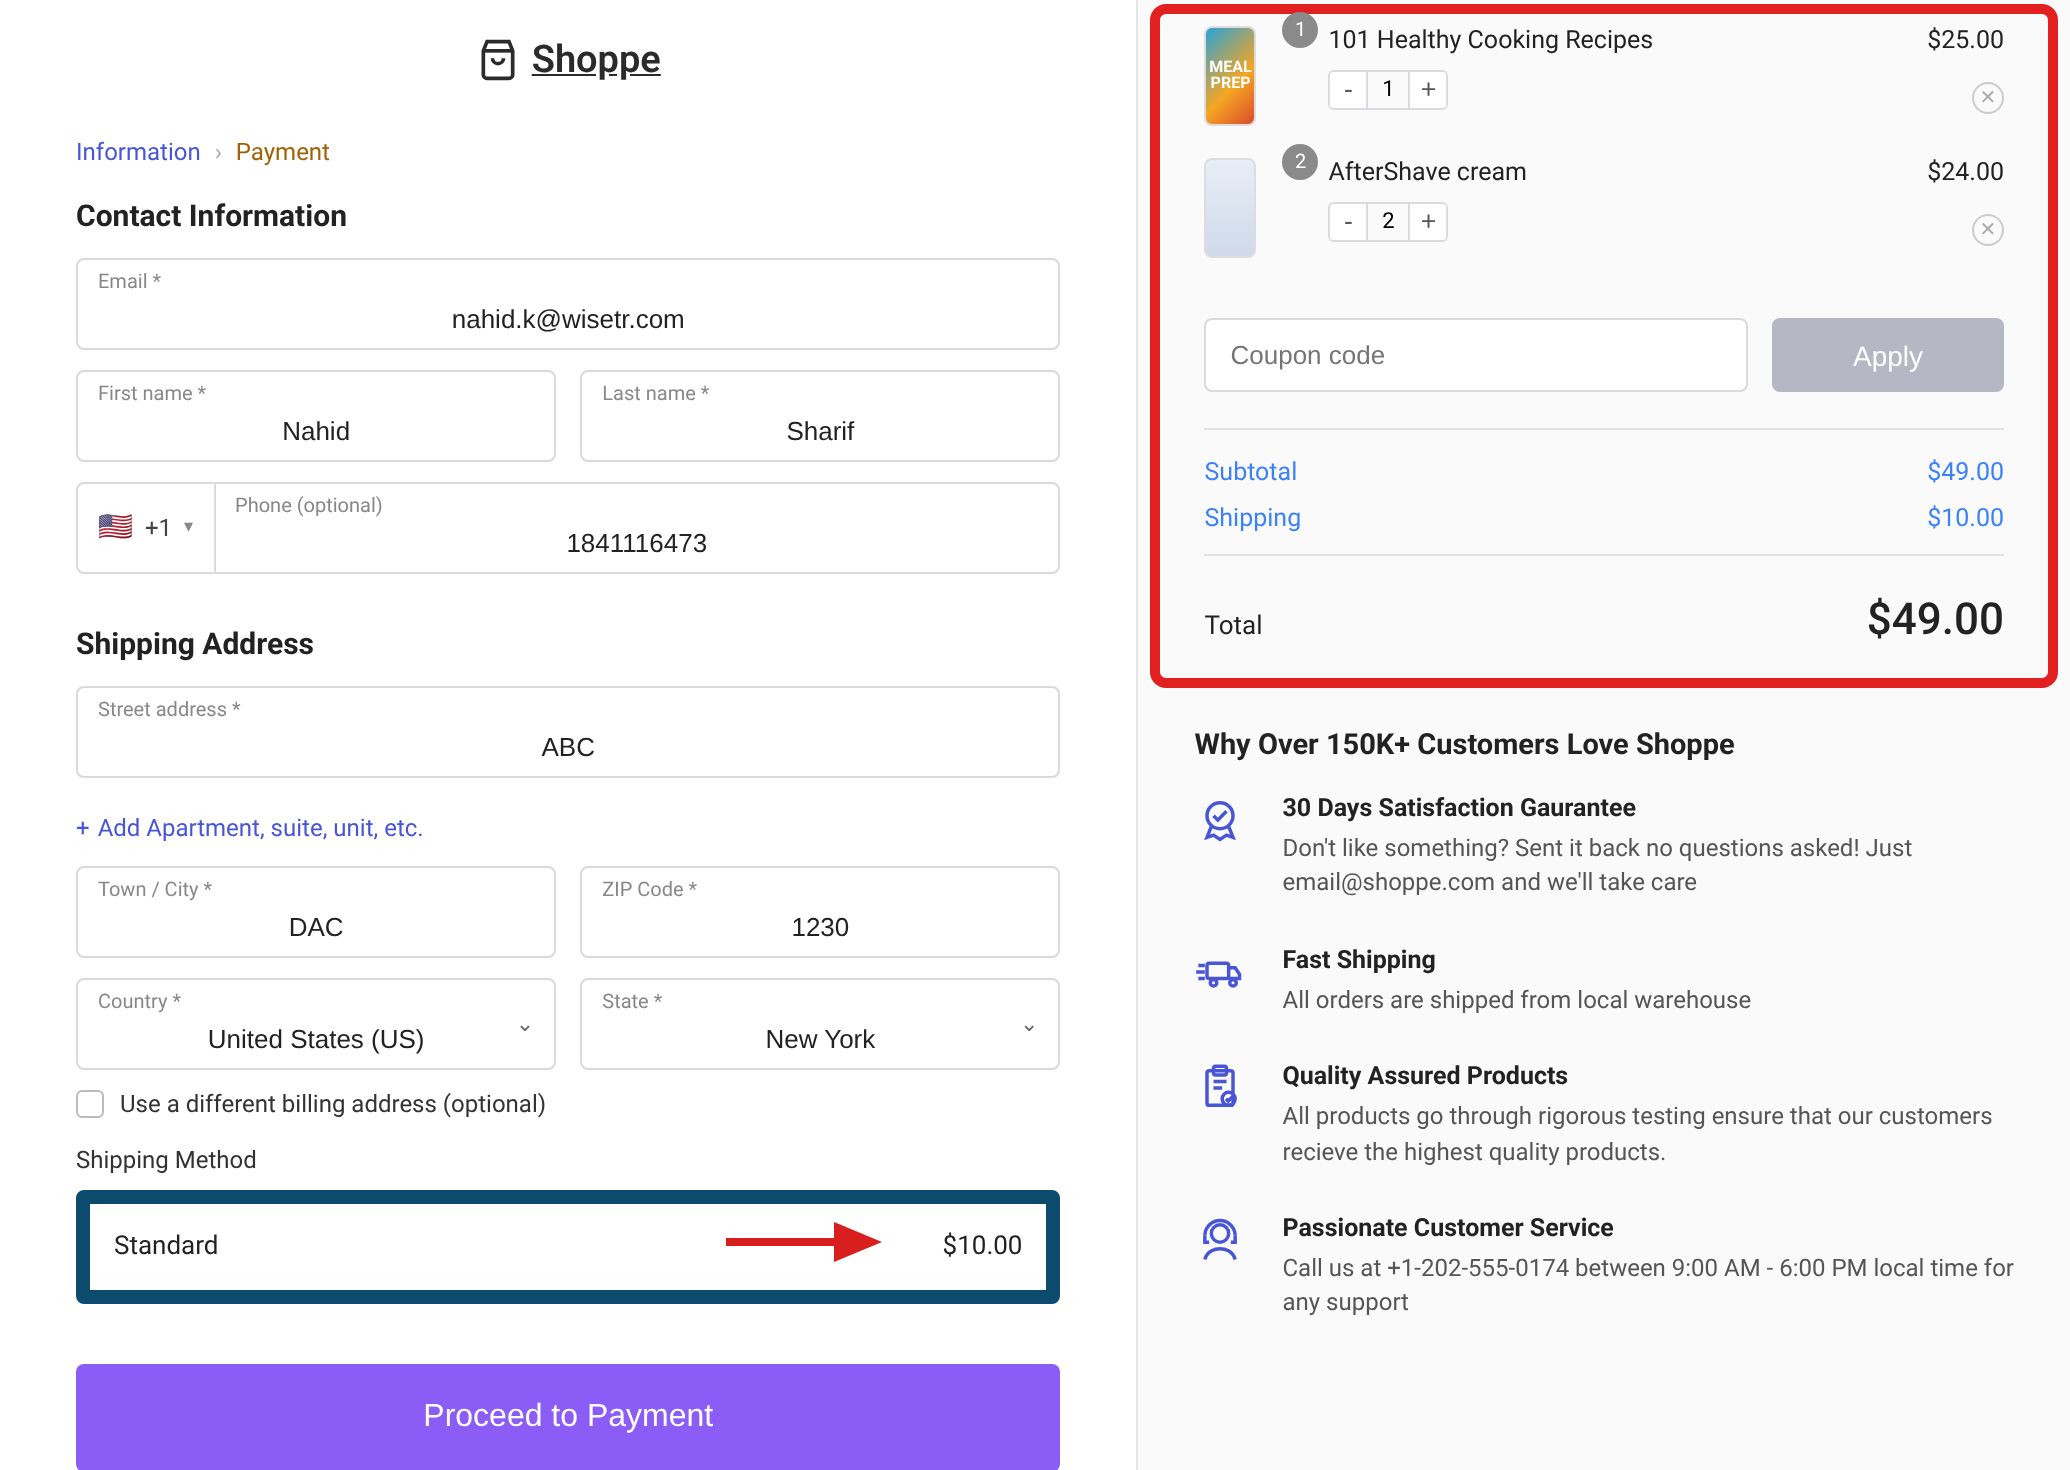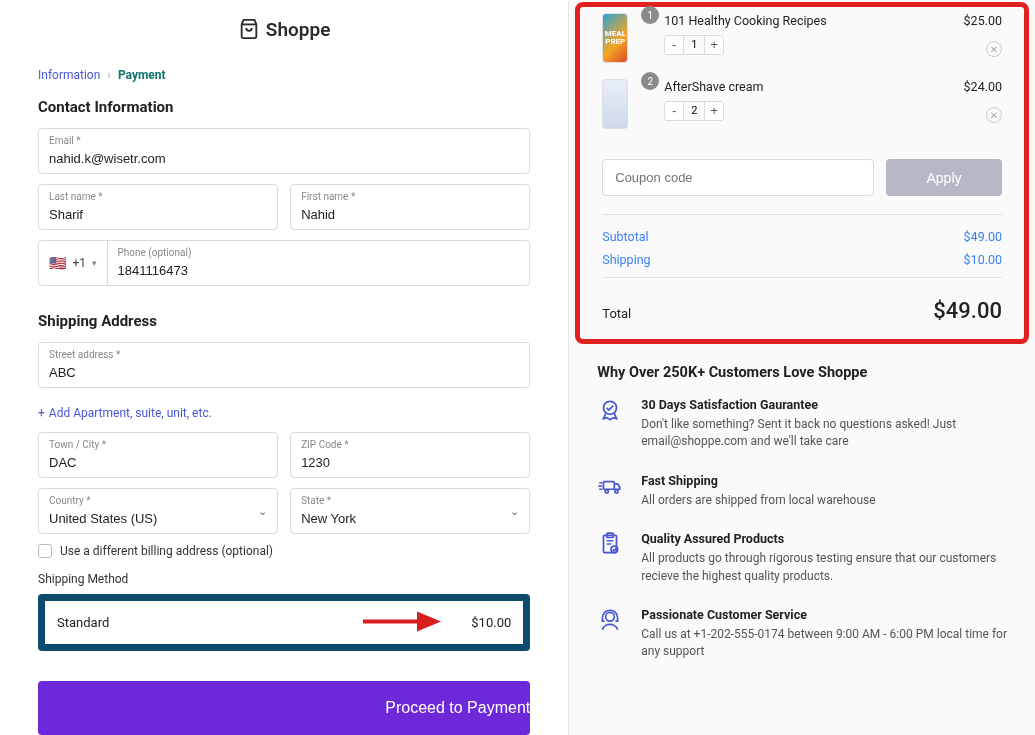--- a/index.html
+++ b/index.html
@@ -22,32 +22,34 @@
     background: #fafafa;
     padding: 0 0 20px 0;
     overflow-y: auto;
   }
   .logo-row {
     text-align: center;
     margin-bottom: 24px;
   }
   .logo-wrap {
     display: inline-flex;
+    align-items: center;
     gap: 6px;
     font-size: 19px;
     font-weight: 600;
     color: #2b2b2b;
+    text-decoration: underline;
   }
   .breadcrumb {
     font-size: 12px;
     margin-bottom: 16px;
   }
   .breadcrumb .active { color: #4856d6; }
   .breadcrumb .sep { color: #aaa; margin: 0 4px; }
-  .breadcrumb .next { color: #0f766e; font-weight: bold; }
+  .breadcrumb .next { color: #a16207; }
   .section-title {
     font-size: 15px;
     font-weight: 700;
     color: #222;
     margin-bottom: 12px;
   }
   .field-group { margin-bottom: 10px; }
   .field {
     border: 1px solid #d9d9de;
     border-radius: 4px;
@@ -60,20 +62,21 @@
     display: block;
     margin-bottom: 2px;
   }
   .field-input {
     border: none;
     outline: none;
     font-size: 13px;
     color: #222;
     width: 100%;
     background: transparent;
+    text-align: center;
   }
   .row-2 {
     display: flex;
     gap: 12px;
   }
   .row-2 > * { flex: 1; }
   .phone-row {
     display: flex;
     border: 1px solid #d9d9de;
     border-radius: 4px;
@@ -144,29 +147,28 @@
   .arrow-annotation {
     position: absolute;
     left: 66%;
     top: 50%;
     transform: translateY(-50%);
     pointer-events: none;
   }
   .proceed-btn {
     margin-top: 30px;
     width: 100%;
-    background: #6d28d9;
+    background: #8b5cf6;
     color: #fff;
     border: none;
     border-radius: 4px;
     padding: 18px 0;
     font-size: 16px;
     font-weight: 500;
     cursor: pointer;
-    text-align: right;
   }
 
   
   .cart-box {
     margin: 2px 6px 20px 6px;
     border: 5px solid #e1201f;
     border-radius: 8px;
     padding: 2px 22px 16px 22px;
     background: #fafafa;
   }
@@ -278,26 +280,26 @@
 
   <div class="field-group">
     <div class="field">
       <span class="field-label">Email *</span>
       <input class="field-input" value="nahid.k@wisetr.com" style="">
     </div>
   </div>
 
   <div class="row-2 field-group">
     <div class="field">
+      <span class="field-label">First name *</span>
+      <input class="field-input" value="Nahid" style="">
+    </div>
+    <div class="field">
       <span class="field-label">Last name *</span>
       <input class="field-input" value="Sharif" style="">
-    </div>
-    <div class="field">
-      <span class="field-label">First name *</span>
-      <input class="field-input" value="Nahid" style="">
     </div>
   </div>
 
   <div class="phone-row field-group">
     <div class="phone-prefix">
       <span class="flag">🇺🇸</span>
       <span>+1</span>
       <span style="font-size:9px;color:#888;">▾</span>
     </div>
     <div class="phone-body">
@@ -417,21 +419,21 @@
       <span>Shipping</span>
       <span>$10.00</span>
     </div>
     <div class="totals-divider"></div>
     <div class="grand-row">
       <span class="grand-label">Total</span>
       <span class="grand-value">$49.00</span>
     </div>
   </div>
 
-  <div class="love-title">Why Over 250K+ Customers Love Shoppe</div>
+  <div class="love-title">Why Over 150K+ Customers Love Shoppe</div>
 
   <div class="benefit">
     <div class="benefit-icon">
       <svg viewBox="0 0 24 24" width="26" height="26" fill="none" stroke="#4856d6" stroke-width="1.6">
           <circle cx="12" cy="10" r="6"></circle>
           <path d="M9 10l2 2 4-4"></path>
           <path d="M8 15l-2 5 3-1 3 2 3-2 3 1-2-5"></path>
         </svg>
     </div>
     <div>

